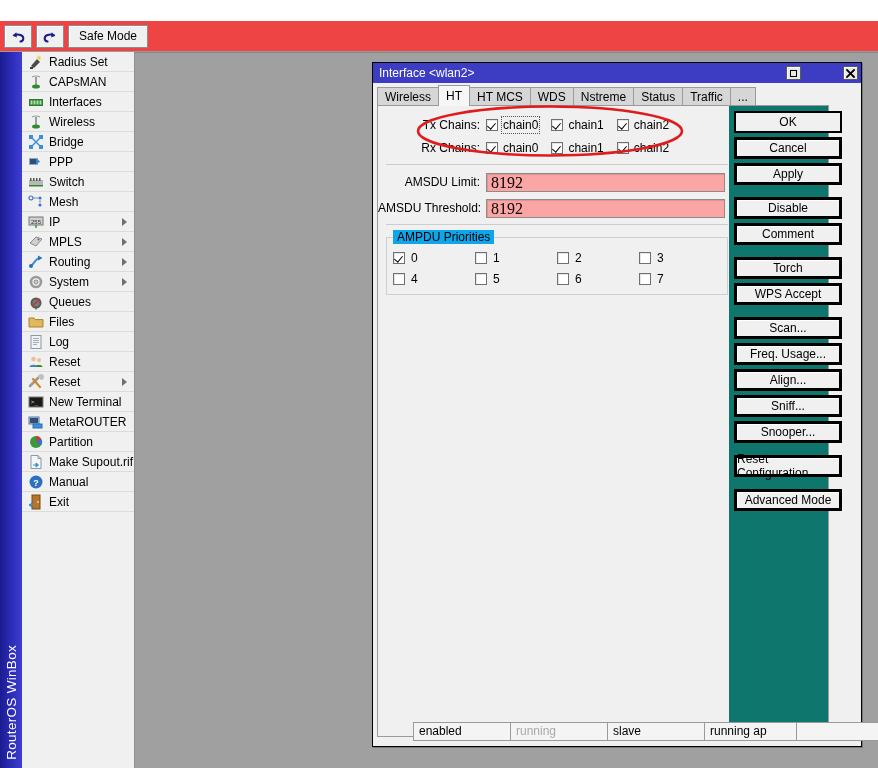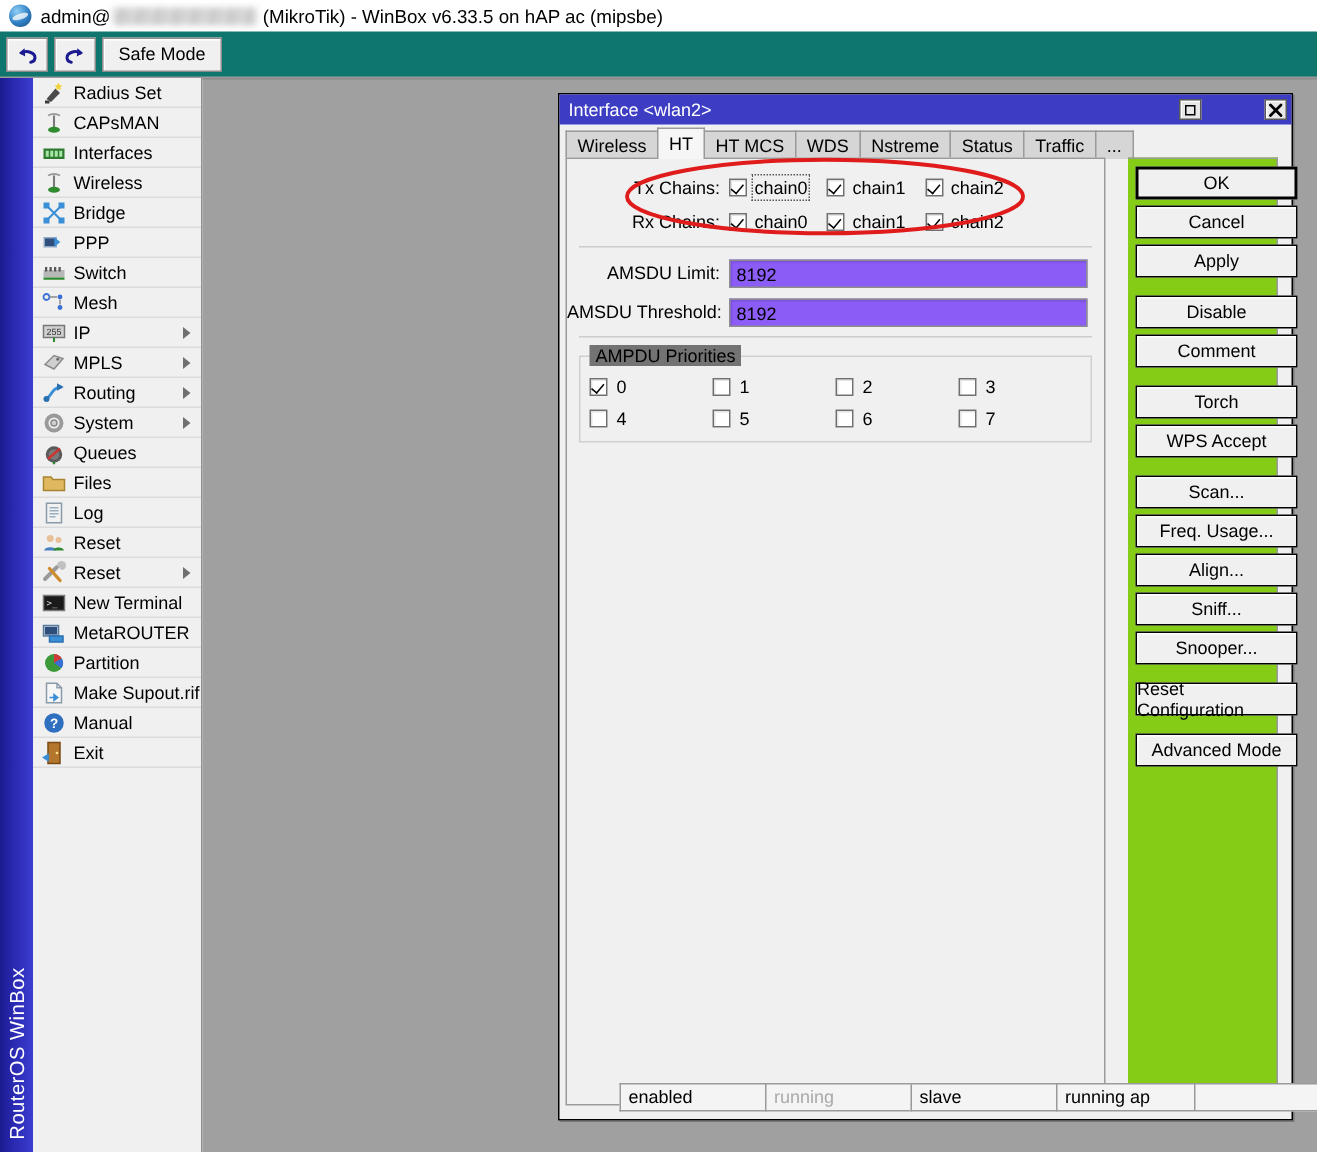--- a/index.html
+++ b/index.html
@@ -68,21 +68,21 @@
     filter: blur(2px);
     opacity: .85;
     margin: 0 1px;
   }
 
   
   #toolbar {
     position: absolute;
     left: 0; top: 21px;
     width: 878px; height: 31px;
-    background: #0f766e;
+    background: #ef4444;
     border-bottom: 1px solid #9a9a9a;
     box-sizing: border-box;
     display: flex;
     align-items: center;
     padding-left: 4px;
     gap: 4px;
   }
   .tb-btn {
     height: 23px;
     min-width: 26px;
@@ -262,23 +262,23 @@
   #dlg-content {
     position: absolute;
     left: 4px; top: 42px;
     width: 360px; height: 632px;
     background: #f0f0f0;
     border: 1px solid #9a9a9a;
     box-sizing: border-box;
   }
   #dlg-rightpanel {
     position: absolute;
-    left: 379px; top: 42px;
+    left: 356px; top: 42px;
     width: 100px; height: 632px;
-    background: #84cc16;
+    background: #0f766e;
     border: 1px solid #9a9a9a;
     border-left: none;
     box-sizing: border-box;
     padding: 5px 5px 0 5px;
   }
 
   
   .field-row {
     display: flex;
     align-items: center;
@@ -326,31 +326,32 @@
     outline-offset: 1px;
   }
 
   hr.sep {
     border: none;
     border-top: 1px solid #cccccc;
     margin: 6px 8px 7px 8px;
   }
 
   .input-box {
-    background: #8b5cf6;
+    background: #fca5a5;
     border: 1px solid #8c8c8c;
     box-shadow: inset 1px 1px 1px rgba(0,0,0,.12);
     height: 19px;
     line-height: 18px;
-    font-size: 12px;
+    font-size: 16px;
     padding: 0 4px;
     box-sizing: border-box;
     color: #000;
     white-space: nowrap;
     overflow: hidden;
+    font-family: Liberation Serif, serif;
   }
   .input-wrap { display: flex; align-items: center; }
   .dropdown-btn {
     width: 17px; height: 19px;
     margin-left: 2px;
     background: #f0f0f0;
     border: 1px solid #8c8c8c;
     box-shadow: inset 1px 1px 0 #ffffff;
     display: flex;
     align-items: center;
@@ -368,21 +369,21 @@
     position: relative;
     margin: 12px 8px 0 8px;
     border: 1px solid #cfcfcf;
     border-top: 1px solid #cfcfcf;
     padding: 13px 6px 8px 6px;
   }
   .groupbox > .gb-title {
     position: absolute;
     top: -8px;
     left: 6px;
-    background: #737373;
+    background: #0ea5e9;
     padding: 0 4px;
     font-size: 12px;
     white-space: nowrap;
   }
   .prio-grid {
     display: grid;
     grid-template-columns: repeat(4, 1fr);
     row-gap: 7px;
   }
   .prio-cell {
@@ -390,21 +391,21 @@
     align-items: center;
     font-size: 12px;
   }
   .prio-cell .chk { margin-right: 6px; }
 
   
   .dlg-btn {
     width: 108px;
     height: 22px;
     background: #f0f0f0;
-    border: 1px solid #000000;
+    border: 3px solid #000000;
     box-shadow: inset 1px 1px 0 #ffffff;
     display: flex;
     align-items: center;
     justify-content: center;
     font-size: 12px;
     color: #000;
     margin-bottom: 4px;
     box-sizing: border-box;
     cursor: default;
   }
@@ -445,26 +446,20 @@
     width: 272px; height: 54px;
     pointer-events: none;
     z-index: 50;
   }
 </style>
 </head>
 <body>
 
 <div id="app-window">
 
-  <div id="titlebar">
-    <div class="app-icon"></div>
-    <div class="title-text">
-      <span>admin@</span><span class="redacted"></span><span> (MikroTik) - WinBox v6.33.5 on hAP ac (mipsbe)</span>
-    </div>
-  </div>
 
   <div id="toolbar">
     <div class="tb-btn icon-only">
       <svg width="16" height="13" viewBox="0 0 16 13">
         <path d="M10.5 11.5 C14 11 14.5 6.5 10.5 5 C8 4 6 4.3 4.3 5.3" fill="none" stroke="#1b1b8f" stroke-width="2" stroke-linecap="round"></path>
         <path d="M6.4 2.2 L2.6 5.4 L6.8 7.6 Z" fill="#1b1b8f"></path>
       </svg>
     </div>
     <div class="tb-btn icon-only">
       <svg width="16" height="13" viewBox="0 0 16 13">

